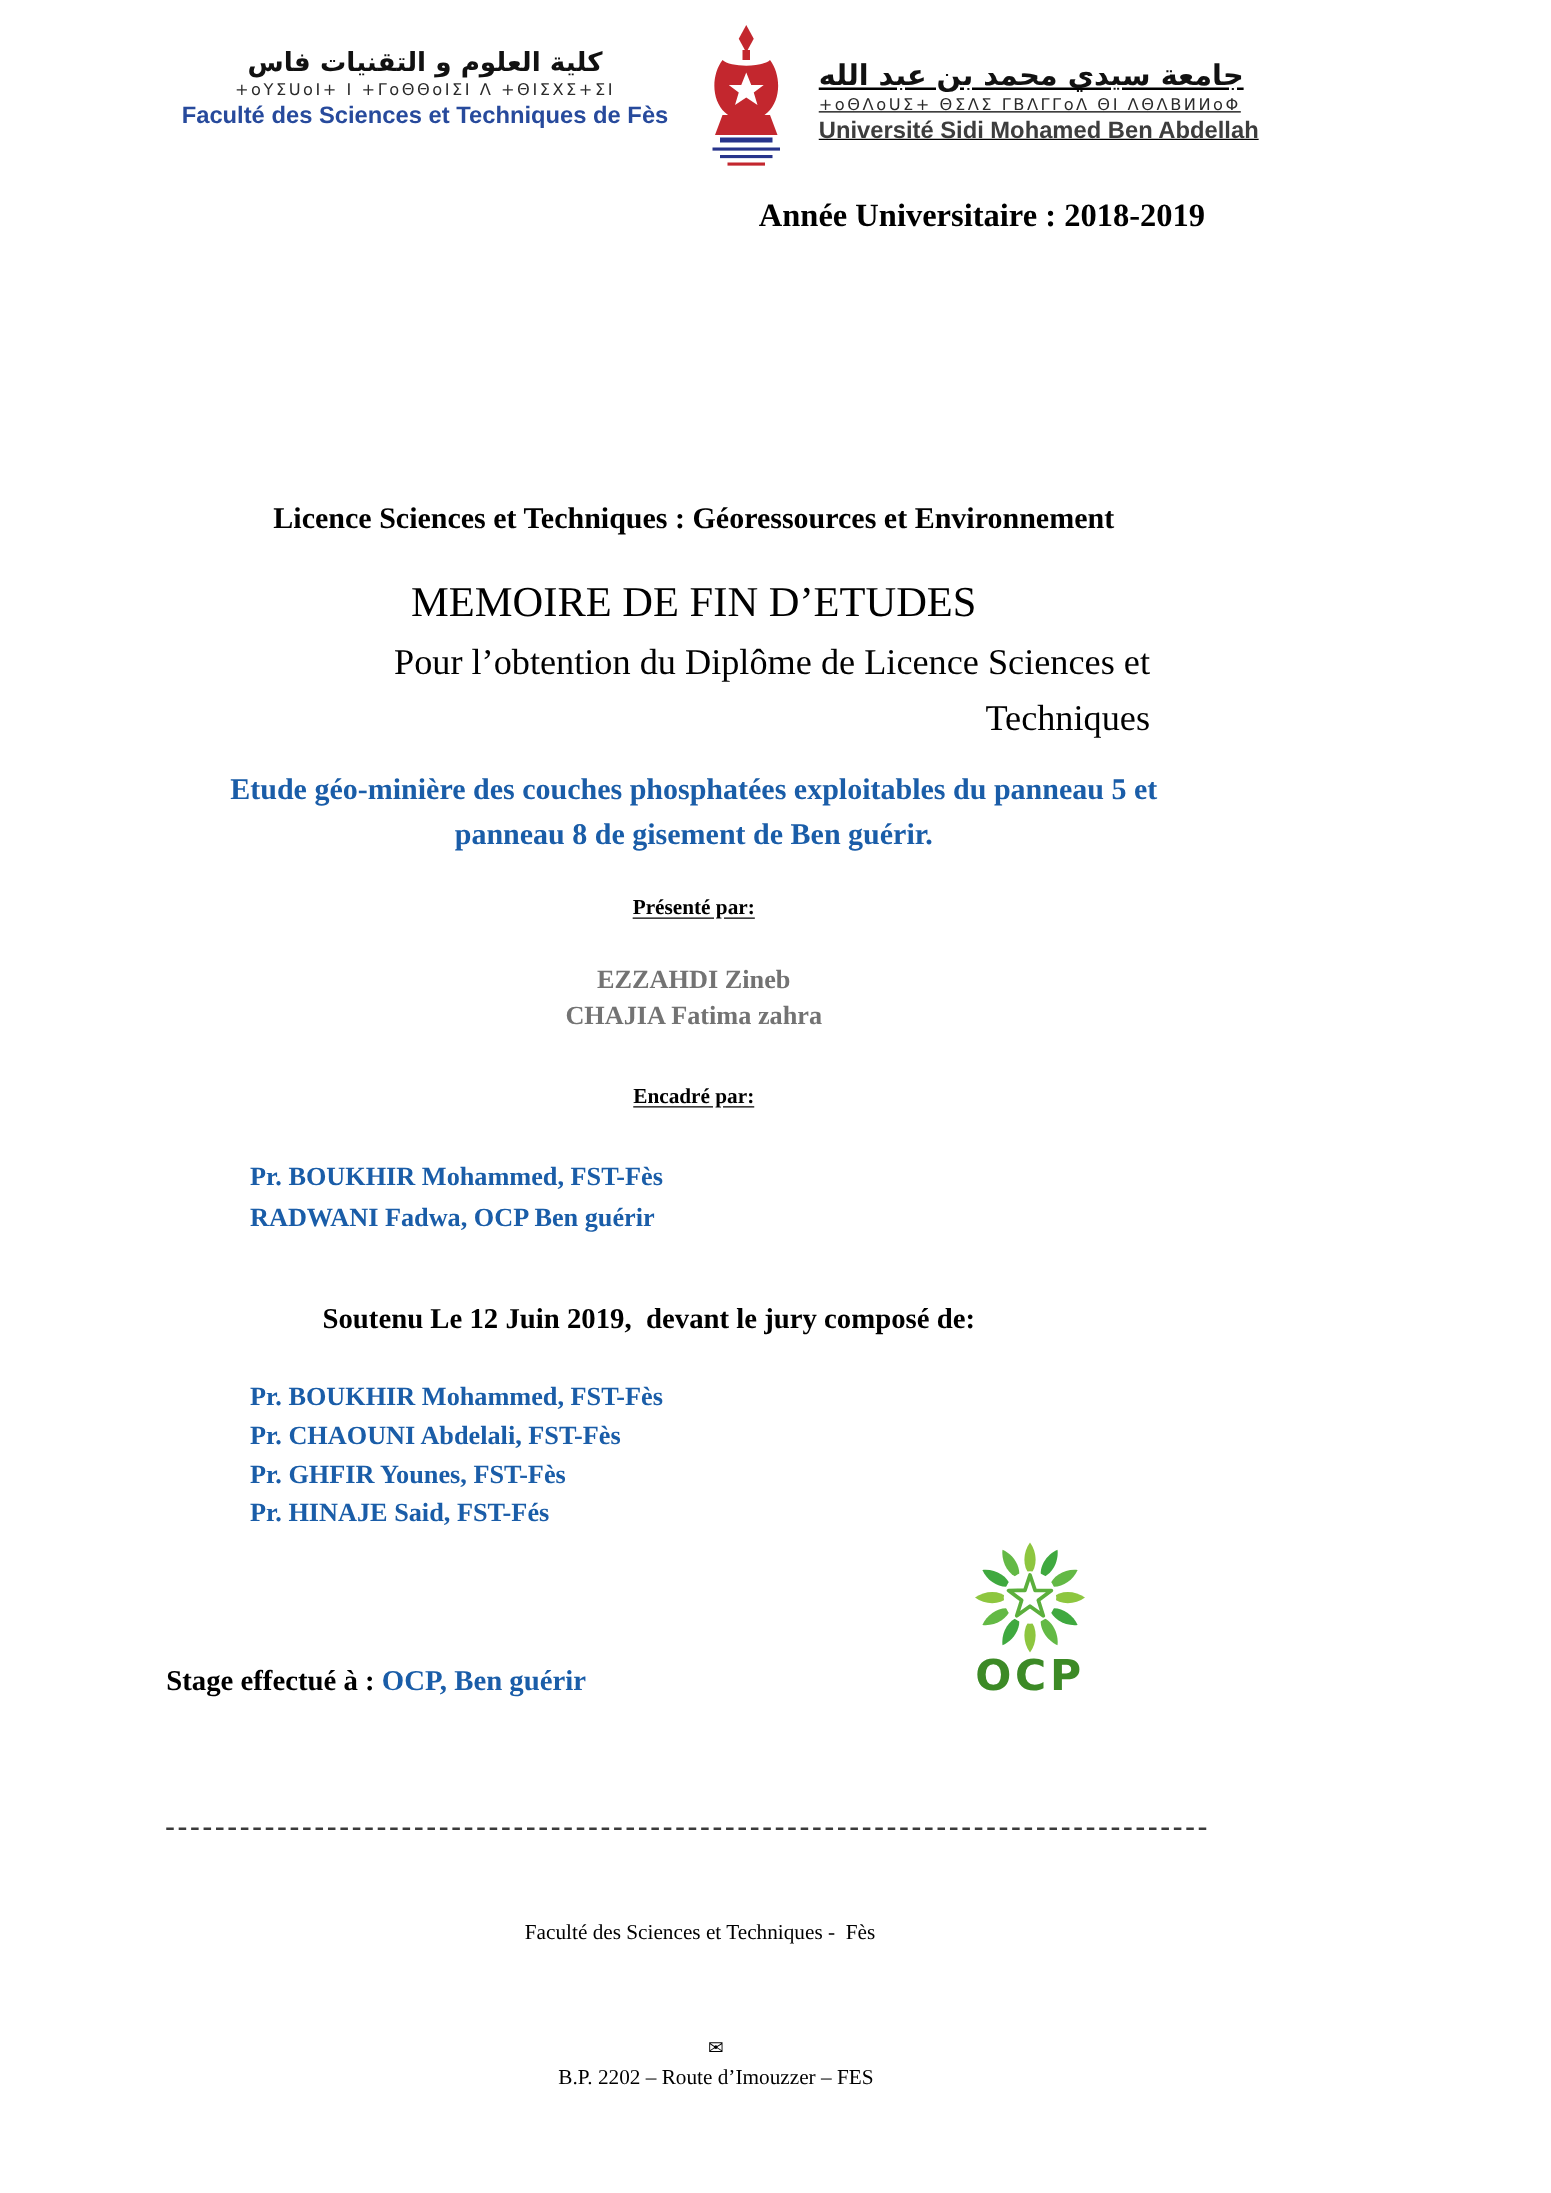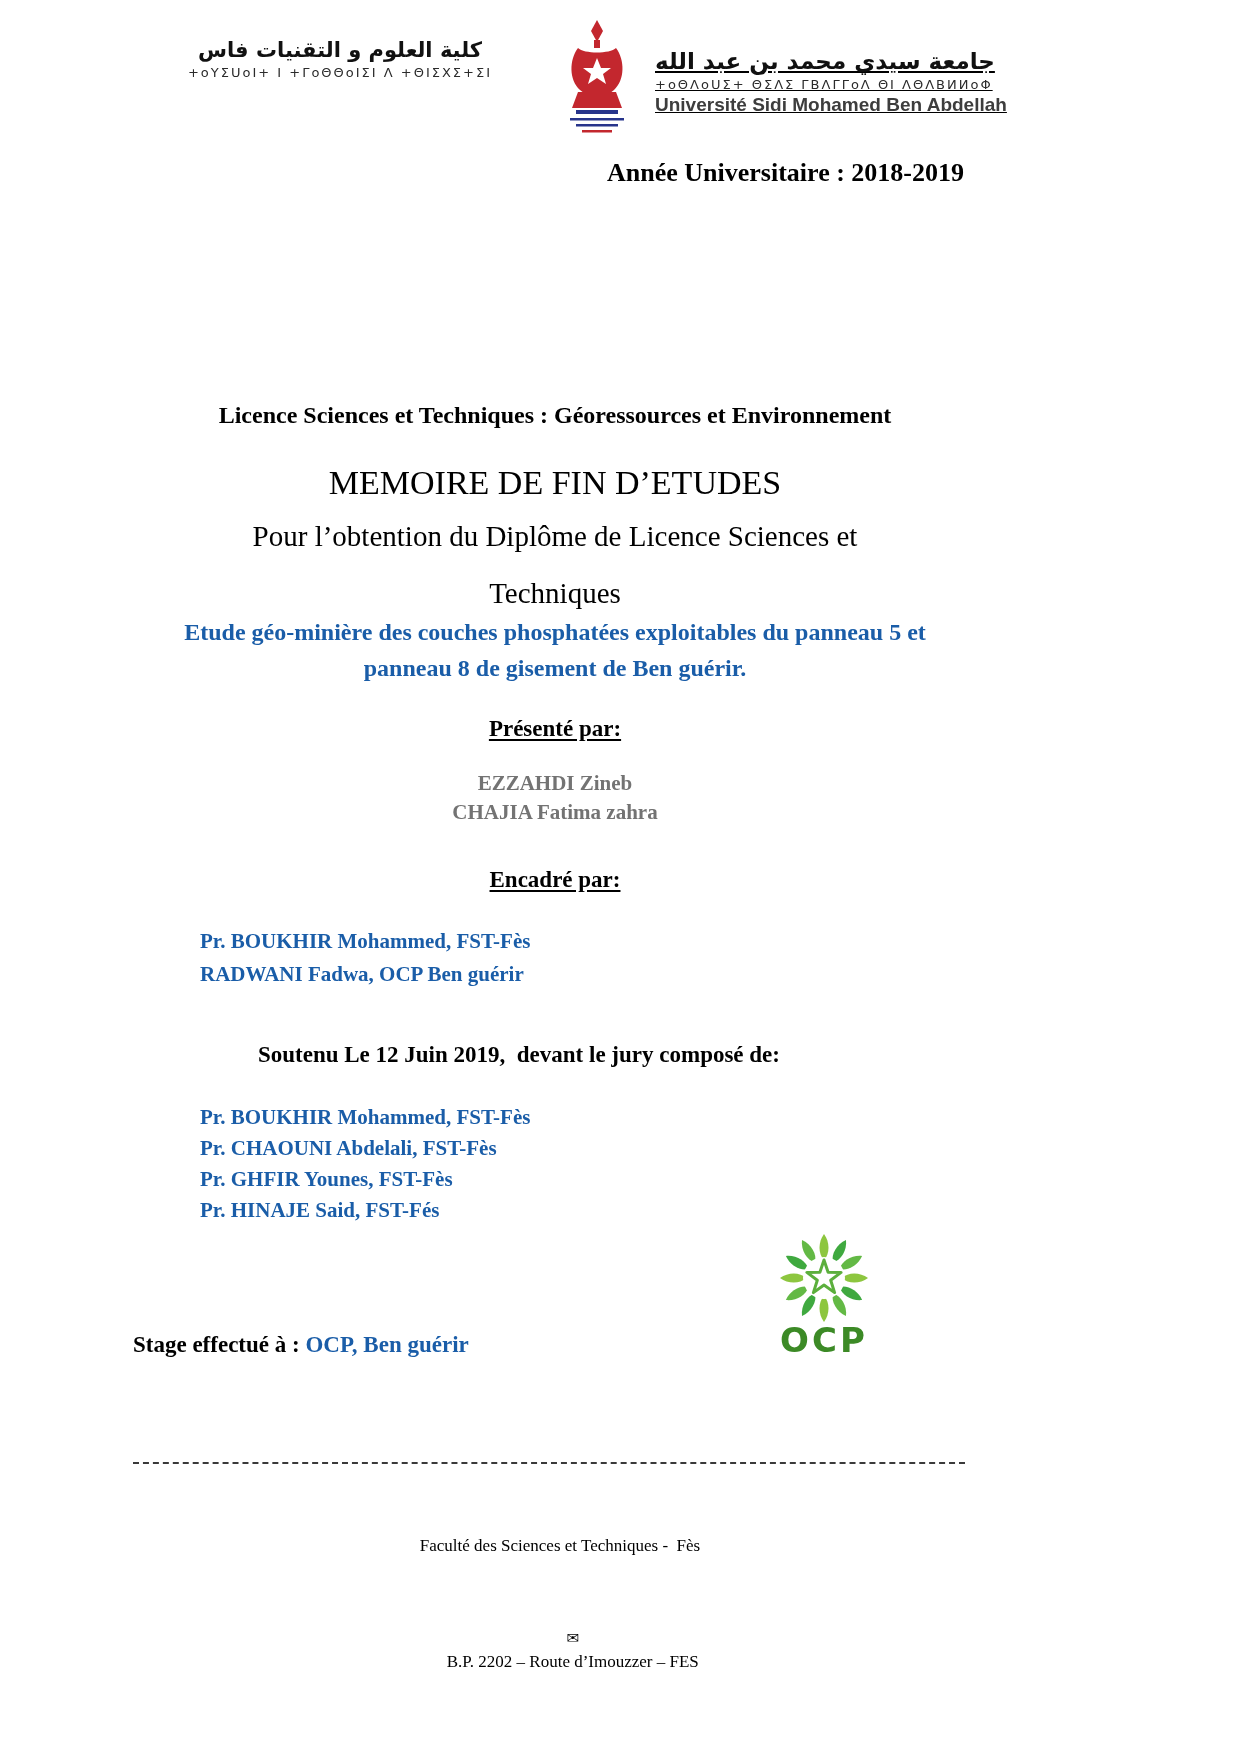--- a/index.html
+++ b/index.html
@@ -32,25 +32,25 @@
   .gre-gr { color:#8f9498; letter-spacing:1px; }
   .gre-e  { color:#2273B8; letter-spacing:1px; }
   .gre-swoosh { position:absolute; left:8px; bottom:2px; width:141px; height:14px; }
   .gre-strip { background:#2E6DA4; color:#fff; font-family:"Liberation Sans","DejaVu Sans",sans-serif;
                font-weight:bold; font-size:8px; text-align:center; padding:2px 0 1px; }
 
   
   .col { left:0; width:1110px; text-align:center; }
   .degree  { top:390px; font-weight:bold; font-size:24px; }
   .memoire { top:452px; font-weight:normal; font-size:34px; }
-  .subtitle{ top:496px; font-size:29px; line-height:57px; }
+  .subtitle{ top:496px; font-size:29px; line-height:45px;text-align:right; }
   .subtitle .inner { width:730px; margin:0 auto; }
   .thesis  { top:602px; font-weight:bold; font-size:24px; color:#1A5DA8; line-height:36px; }
   .thesis .inner { width:830px; margin:0 auto; }
-  .head-underline { font-weight:bold; font-size:23px; text-decoration:underline; text-underline-offset:3px; }
+  .head-underline { font-weight:bold; font-size:17px; text-decoration:underline; text-underline-offset:3px; }
   .presente { top:704px; }
   .names   { top:757px; font-weight:bold; font-size:21px; color:#737373; line-height:29px; }
   .encadre { top:855px; }
   .supervisors { left:200px; top:913px; font-weight:bold; font-size:21px; color:#1A5DA8; line-height:33px; text-align:left; }
   .soutenu { left:258px; top:1030px; font-weight:bold; font-size:23px; white-space:pre-wrap; }
   .jury    { left:200px; top:1090px; font-weight:bold; font-size:21px; color:#1A5DA8; line-height:31px; text-align:left; }
   .ocp-logo { left:762px; top:1208px; width:130px; height:140px; }
   .stage { left:133px; top:1320px; font-weight:bold; font-size:23px; }
   .stage .val { color:#1A5DA8; }
 
@@ -61,20 +61,21 @@
   .footer .icon { font-family:"DejaVu Sans",sans-serif; font-size:15px; }
 </style>
 </head>
 <body>
 
 <div class="page">
 
   <div class="abs hdr-left">
     <div class="arabic">كلية العلوم و التقنيات فاس</div>
     <div class="tifinagh">+oYΣUoI+ I +ΓoΘΘoIΣI Λ +ΘIΣXΣ+ΣI</div>
+    <div class="fst-name">Faculté des Sciences et Techniques de Fès</div>
   </div>
 
   <div class="abs seal">
     <svg width="115" height="135" viewBox="0 0 115 135">
       <polygon points="57,2 63,13 57,24 51,13" fill="#C3272E"></polygon>
       <rect x="54" y="22" width="6" height="8" fill="#C3272E"></rect>
       <path d="M38,30 C29,42 29,62 40,72 C50,81 64,81 74,72 C85,62 85,42 76,30 C70,36 44,36 38,30 Z" fill="#C3272E"></path>
       <path d="M57,40 L61,50 L71,50 L63,56 L66,66 L57,60 L48,66 L51,56 L43,50 L53,50 Z" fill="#ffffff"></path>
       <path d="M38,74 L76,74 L82,90 L32,90 Z" fill="#C3272E"></path>
       <rect x="36" y="92" width="42" height="4" fill="#27348B"></rect>

